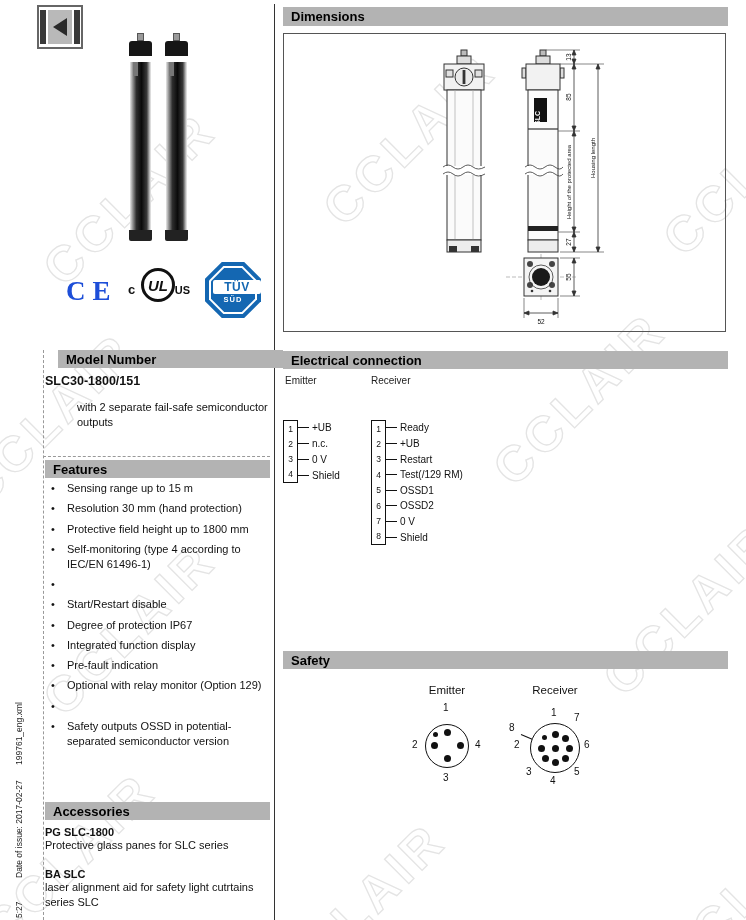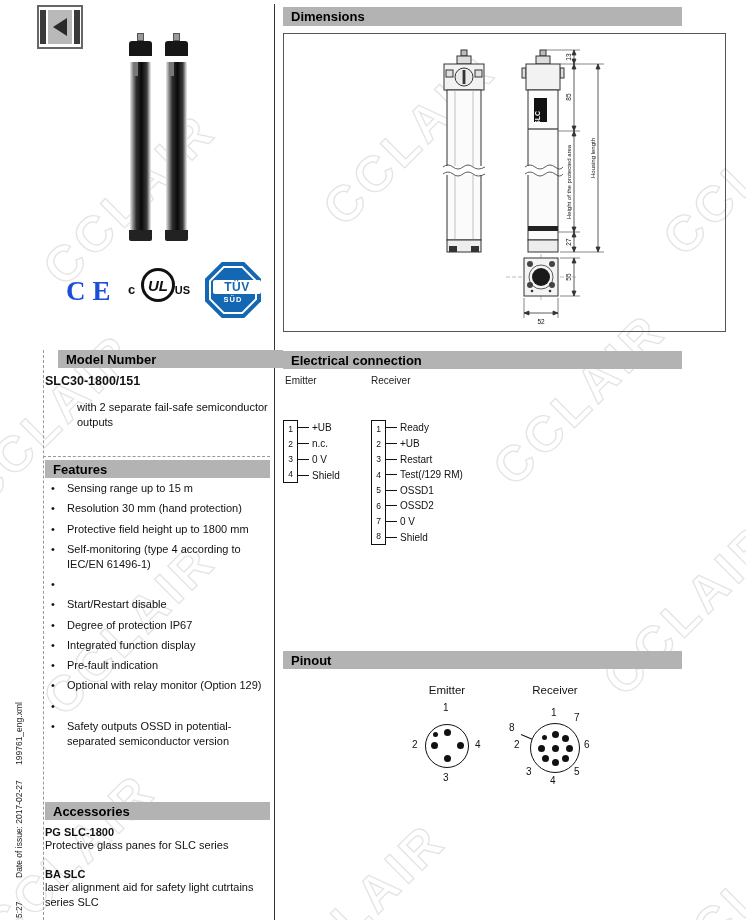--- a/index.html
+++ b/index.html
@@ -12,21 +12,21 @@
   .wm{position:absolute;font-size:50px;font-weight:bold;letter-spacing:5px;
       color:rgba(255,255,255,0);-webkit-text-stroke:1.3px #e4e4e4;
       transform:rotate(-45deg);pointer-events:none;white-space:nowrap;}
   
   .vtext{position:absolute;left:14px;font-size:8.5px;color:#222;white-space:nowrap;
          transform:rotate(-90deg);transform-origin:left top;}
   
   .bar{position:absolute;background:#b3b3b3;height:18px;display:flex;align-items:center;
        padding-left:8px;box-sizing:border-box;font-weight:bold;font-size:13px;color:#000;}
   .bar-left{left:45px;width:225px;}
-  .bar-right{left:283px;width:399px;}
+  .bar-right{left:283px;width:445px;}
   
   .navbtn{left:37px;top:5px;width:46px;height:44px;border:2px solid #666;background:#fff;
           display:flex;align-items:center;justify-content:center;gap:2px;box-sizing:border-box;cursor:pointer;}
   .navbtn .sidebar-dark{width:6px;height:34px;background:#3a3a3a;}
   .navbtn .mid{width:24px;height:34px;background:#b9b9b9;display:flex;align-items:center;justify-content:center;}
   .tri-left{width:0;height:0;border-top:9px solid transparent;border-bottom:9px solid transparent;
             border-right:14px solid #2a2a2a;}
   
   .tower{position:absolute;width:23px;}
   .tower .stub{width:7px;height:8px;background:#9a9a9a;margin:0 auto;border:1px solid #555;box-sizing:border-box;}
@@ -383,21 +383,21 @@
         <span class="pin-line"></span>
         <span class="pin-label">0 V</span>
       </div>
       <div class="pin-row">
         <span class="pin-line"></span>
         <span class="pin-label">Shield</span>
       </div>
     </div>
 </div>
 
-<div class="bar bar-right" style="top:651px;">Pinout</div>
+<div class="bar bar-right" style="top:651px;">Safety</div>
 <div class="pinout-title" style="left:419px;top:684px;width:56px;">Emitter</div>
 <div class="pinout-title" style="left:525px;top:684px;width:60px;">Receiver</div>
 
 <div>
   <div class="pcircle" style="left:425px;top:724px;width:44px;height:44px;">
     <div class="pdot" style="left:18px;top:4px;"></div>
     <div class="pdot" style="left:5px;top:17px;"></div>
     <div class="pdot" style="left:18px;top:30px;"></div>
     <div class="pdot" style="left:31px;top:17px;"></div>
     <div class="pdot small" style="left:7px;top:7px;"></div>

